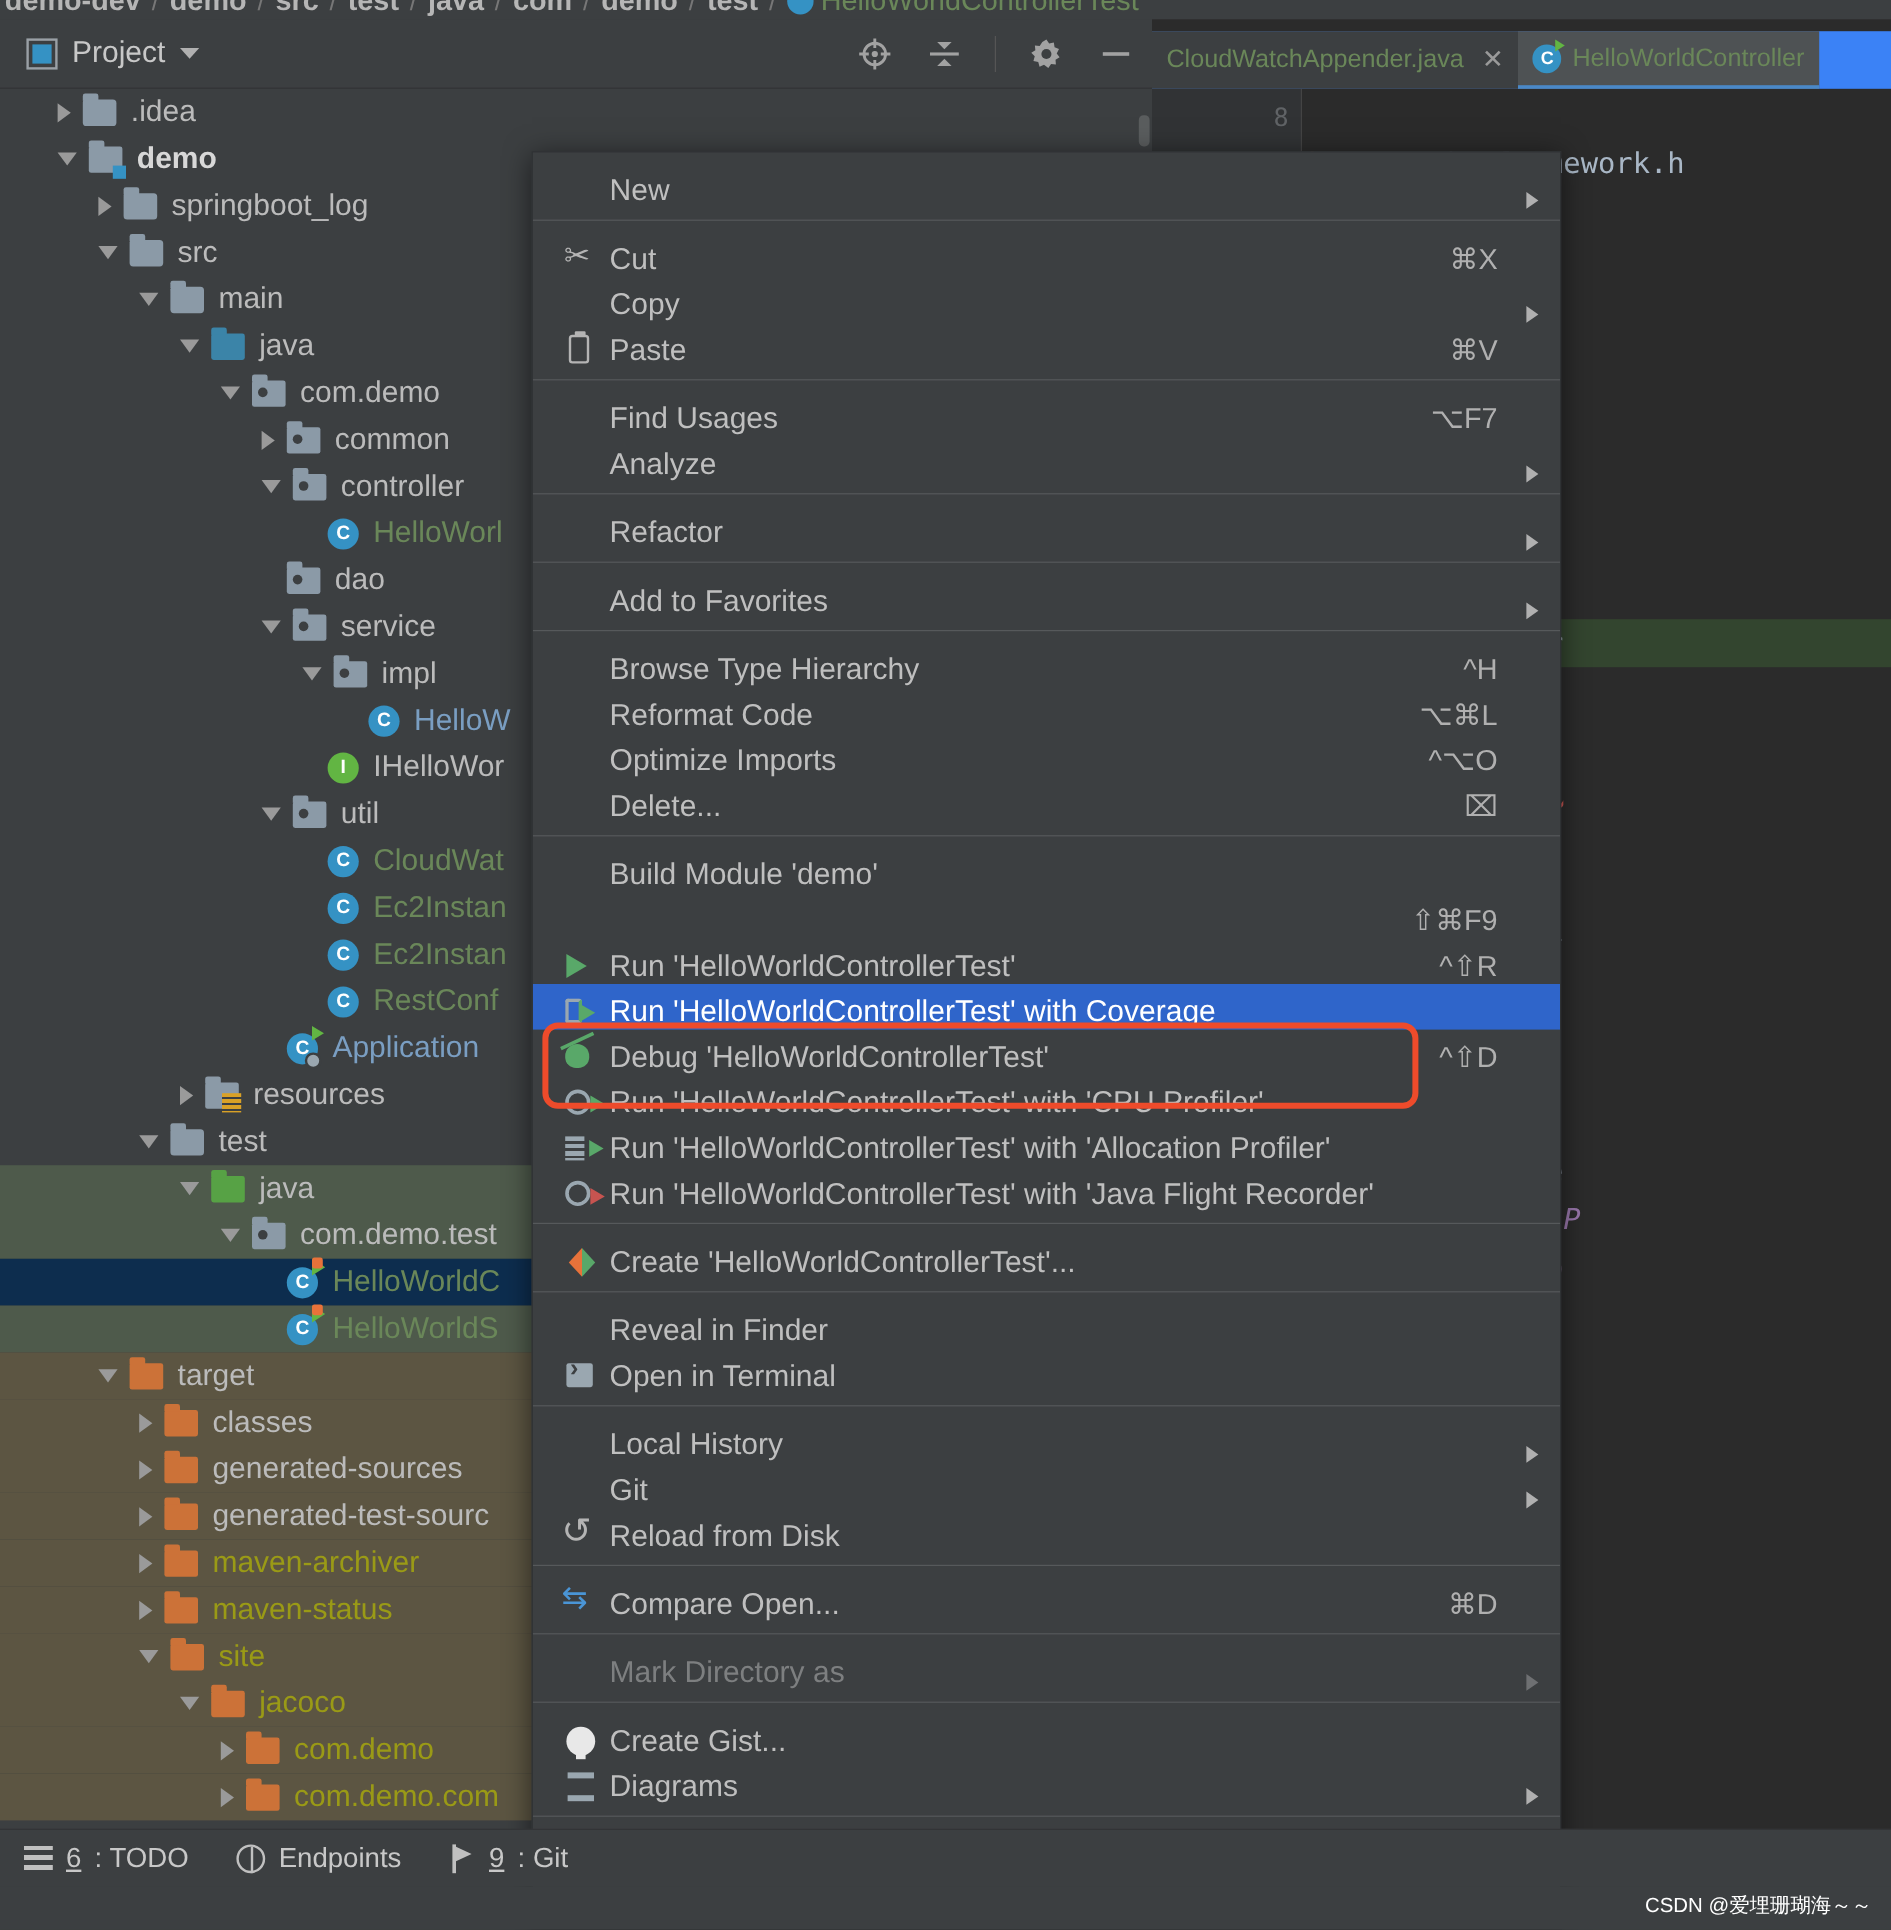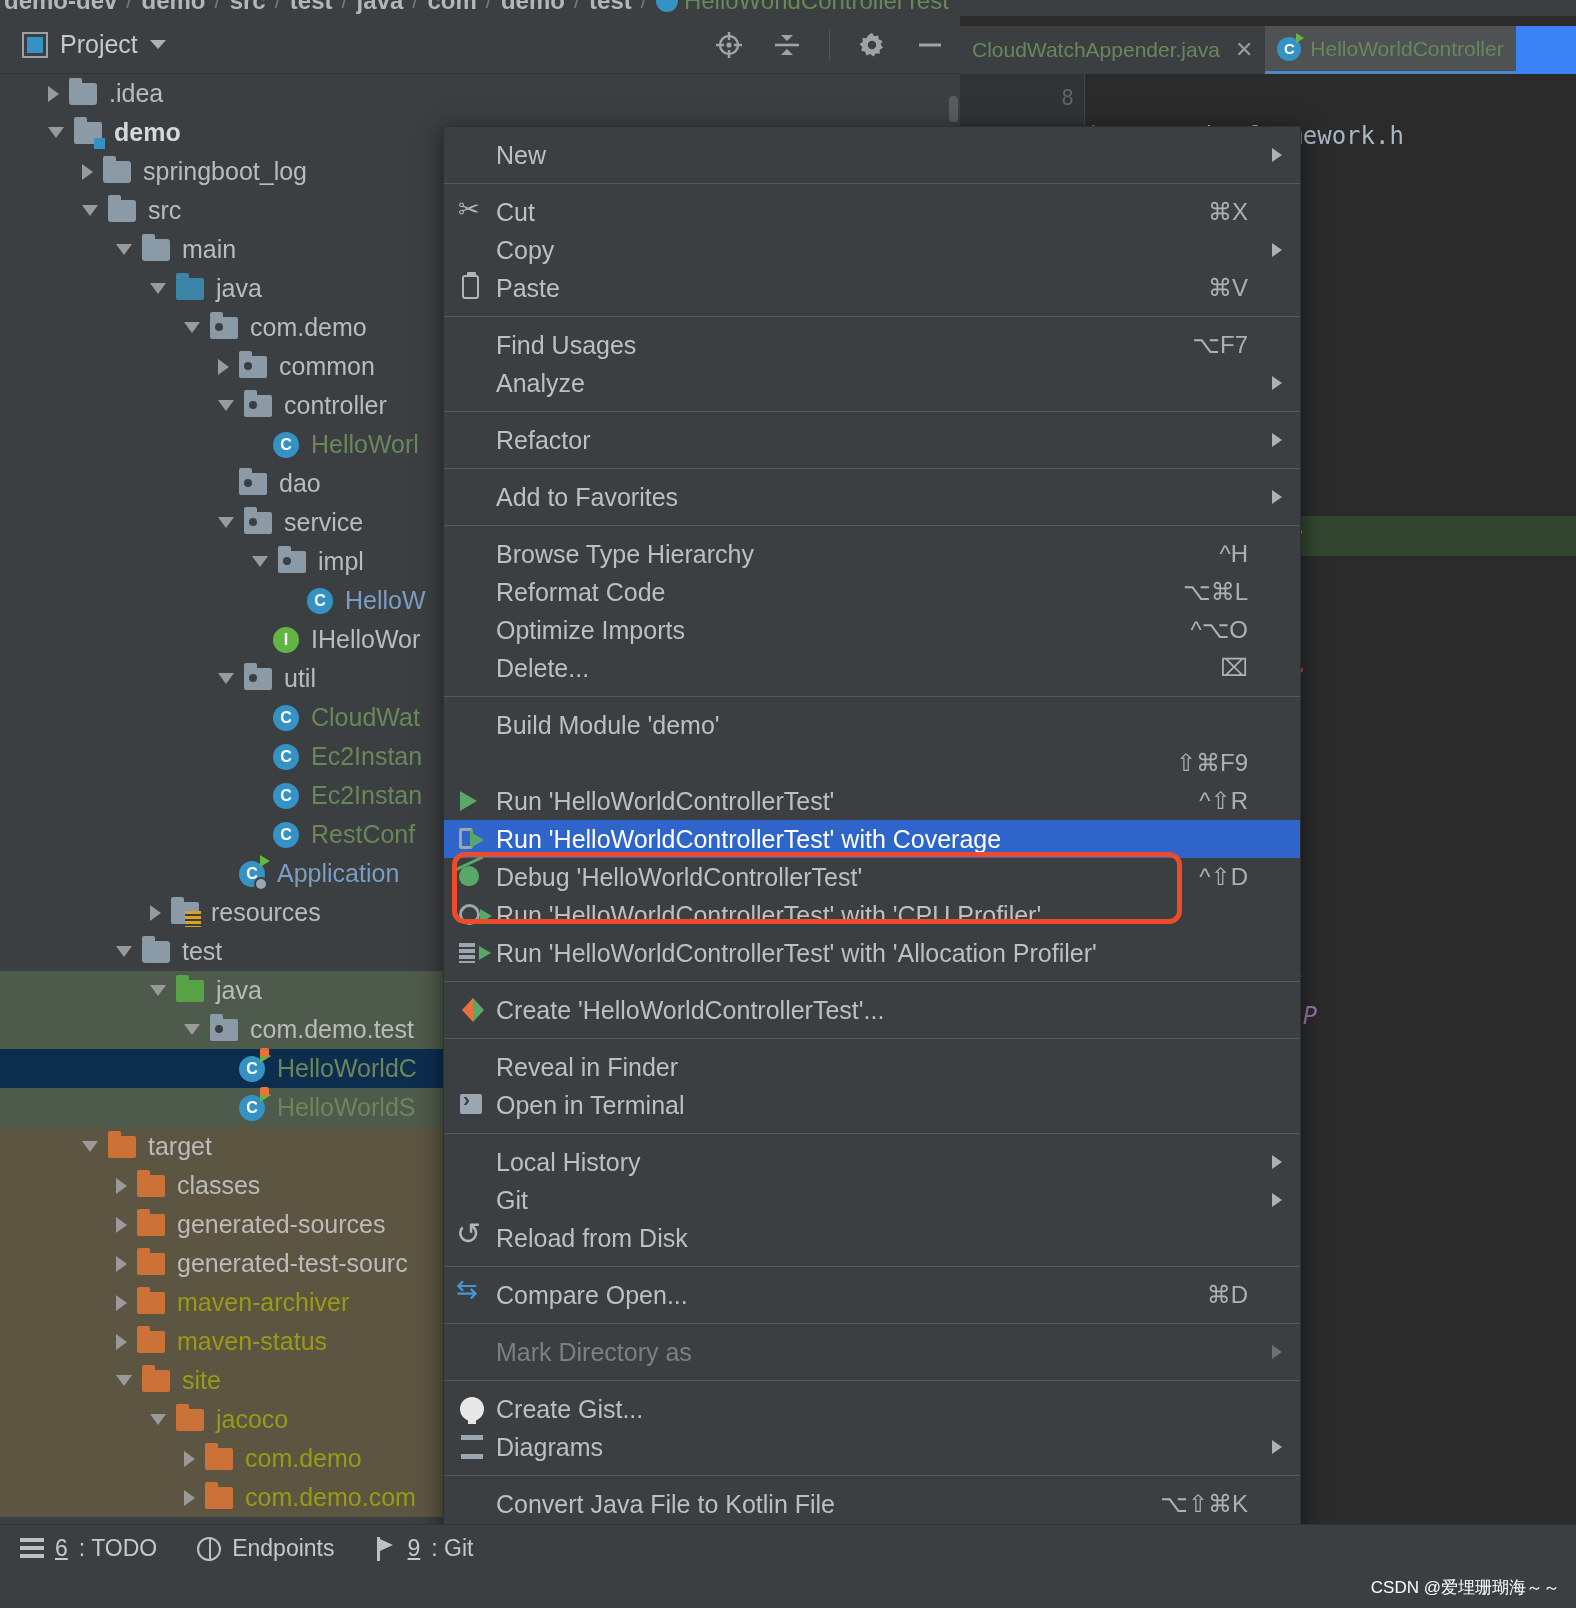--- a/index.html
+++ b/index.html
@@ -178,22 +178,22 @@
   .sb-seg{ position:absolute; right:0; width:9px; background:#5a5d5e; border-radius:4px;}
 
   
   #ctxmenu{
     position:absolute; left:443px; top:126px; width:858px; height:1482px;
     background:#3c3f41; border:1px solid #2e3133;
     box-shadow:0 4px 22px rgba(0,0,0,.55);
     overflow:hidden;
   }
   .mi{
-    height:38px; display:flex; align-items:center; position:relative;
-    font-size:25px; color:#bfbfbf; padding-left:12px; white-space:nowrap;
+    height:38px; display:flex; align-items:flex-end; position:relative;
+    font-size:25px; color:#bfbfbf; padding-left:24px; white-space:nowrap;
   }
   .mi .mic{ width:40px; flex:none; position:relative; height:30px; }
   .mi .mlabel{ flex:none; }
   .mi .macc{ position:absolute; right:52px; color:#b0b0b0; font-size:24px; }
   .mi .msub{
     position:absolute; right:18px; width:0;height:0;
     border-left:10px solid #b0b0b0; border-top:7px solid transparent; border-bottom:7px solid transparent;
   }
   .mi.disabled .mlabel{ color:#7d7f80; }
   .mi.disabled .msub{ border-left-color:#6e7072; }
@@ -695,20 +695,26 @@
         <span class="ic-cpu"></span>
       </span>
       <span class="mlabel">Run 'HelloWorldControllerTest' with 'CPU Profiler'</span>
     </div>
     <div class="mi">
       <span class="mic">
         <span class="ic-alloc"></span>
       </span>
       <span class="mlabel">Run 'HelloWorldControllerTest' with 'Allocation Profiler'</span>
     </div>
+    <div class="mi">
+      <span class="mic">
+        <span class="ic-jfr"></span>
+      </span>
+      <span class="mlabel">Run 'HelloWorldControllerTest' with 'Java Flight Recorder'</span>
+    </div>
     <div class="msep"></div>
     <div class="mi">
       <span class="mic">
         <span class="ic-create"></span>
       </span>
       <span class="mlabel">Create 'HelloWorldControllerTest'...</span>
     </div>
     <div class="msep"></div>
     <div class="mi">
       <span class="mic"></span>

